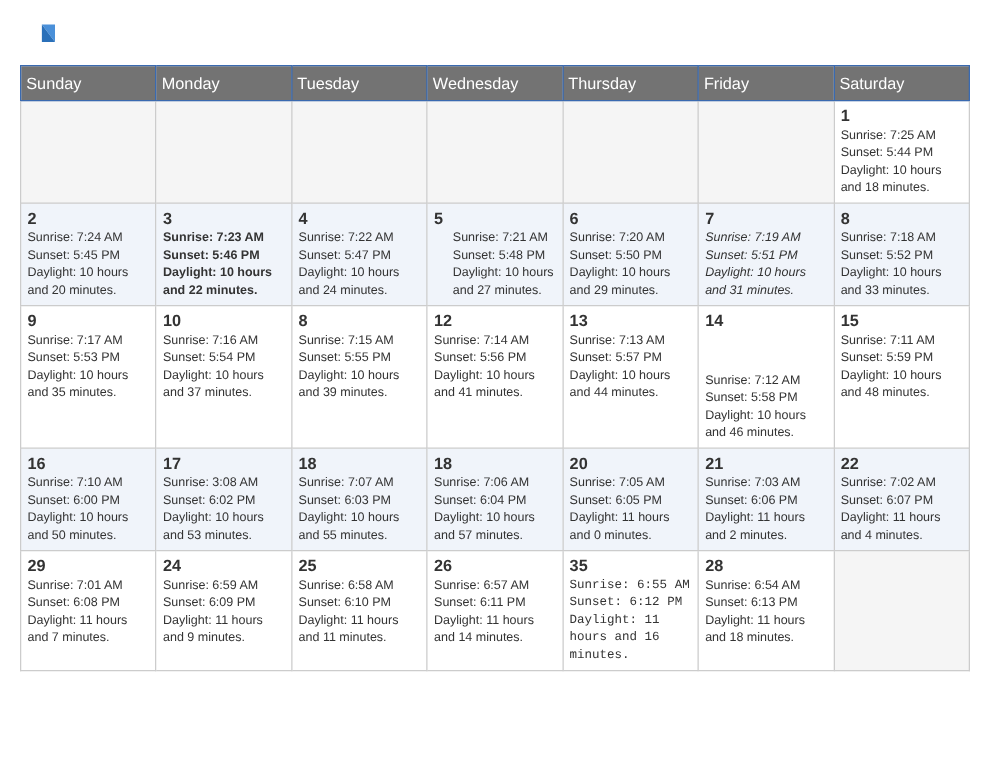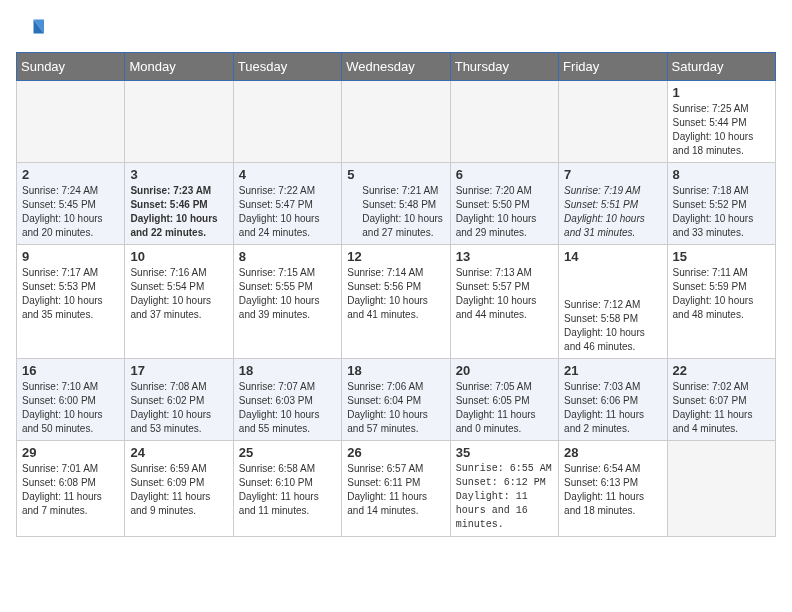--- a/index.html
+++ b/index.html
@@ -232,21 +232,21 @@
       </tr>
       <tr class="row-alt">
         <td>
           <span class="day-num">16</span>
           <div class="day-info" style="white-space: pre-line;">Sunrise: 7:10 AM
 Sunset: 6:00 PM
 Daylight: 10 hours and 50 minutes.</div>
         </td>
         <td>
           <span class="day-num">17</span>
-          <div class="day-info" style="white-space: pre-line;">Sunrise: 7:08 AM
+          <div class="day-info" style="white-space: pre-line;">Sunrise: 3:08 AM
 Sunset: 6:02 PM
 Daylight: 10 hours and 53 minutes.</div>
         </td>
         <td>
           <span class="day-num">18</span>
           <div class="day-info" style="white-space: pre-line;">Sunrise: 7:07 AM
 Sunset: 6:03 PM
 Daylight: 10 hours and 55 minutes.</div>
         </td>
         <td>

